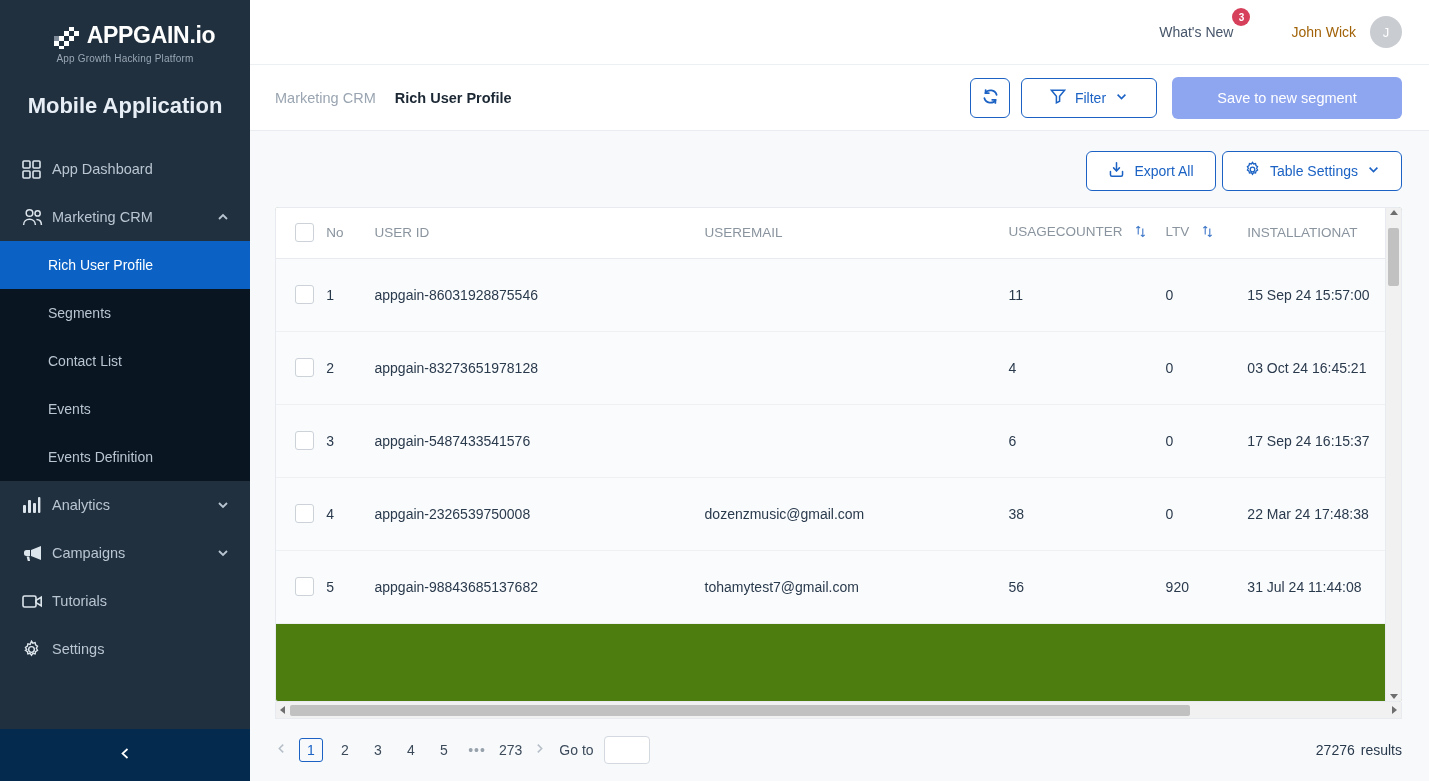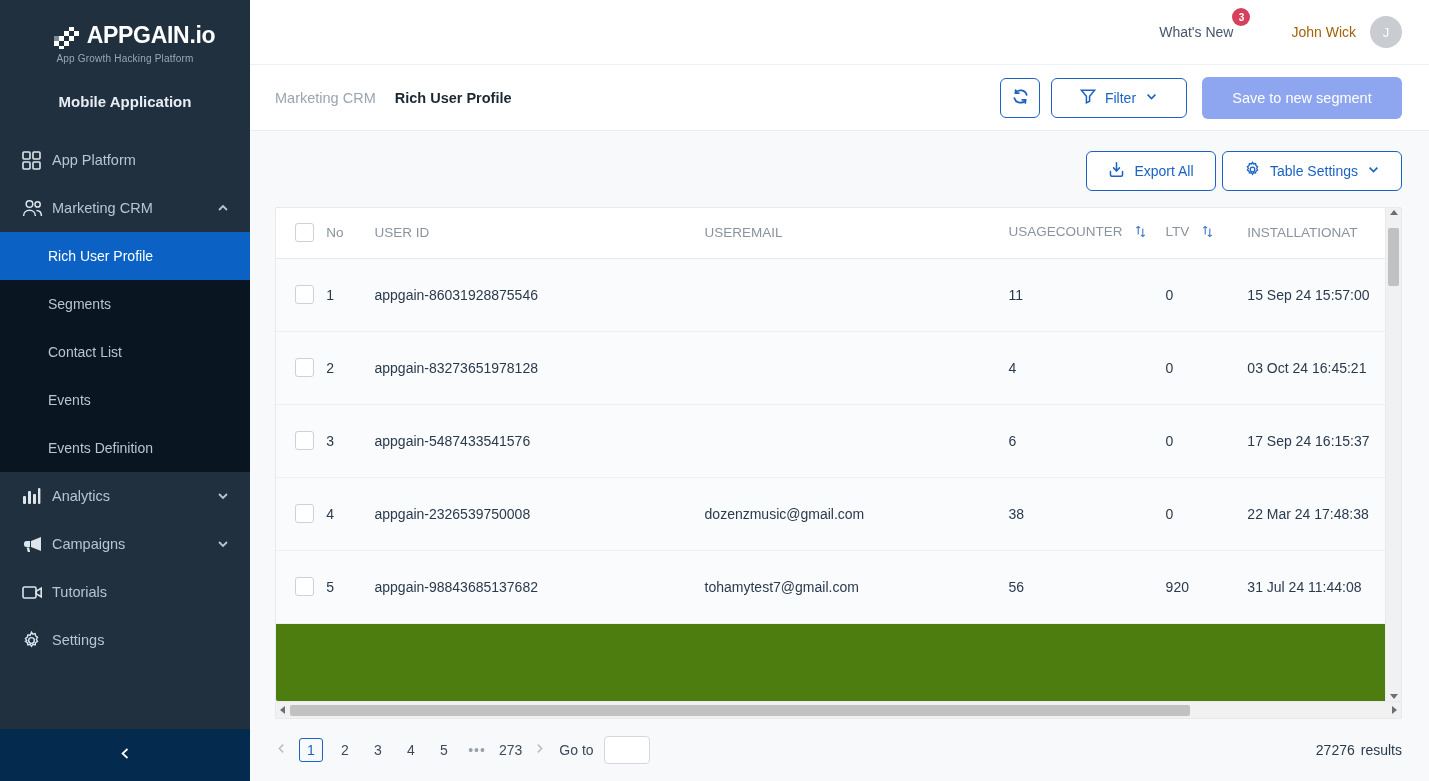--- a/index.html
+++ b/index.html
@@ -18,21 +18,21 @@
     display: flex; flex-direction: column;
     flex-shrink: 0; position: relative;
   }
   .logo-wrap { padding: 22px 0 8px 0; text-align: center; }
   .logo-row { display: flex; align-items: flex-end; justify-content: center; gap: 7px; margin-left: 19px; }
   .logo-mark { width: 26px; height: 22px; position: relative; }
   .logo-text { color: #ffffff; font-size: 23px; font-weight: bold; letter-spacing: -0.3px; }
   .logo-sub { color: #9aa7b4; font-size: 10px; margin-top: 4px; letter-spacing: 0.2px; }
 
   .app-title {
-    color: #e8eef5; font-size: 15px; font-weight: bold;
+    color: #e8eef5; font-size: 22px; font-weight: bold;
     text-align: center; padding: 21px 0 26px 0;
   }
 
   .nav-item {
     display: flex; align-items: center;
     height: 48px; padding: 0 20px 0 22px;
     color: #b9c5d1; font-size: 14.5px;
     cursor: pointer; position: relative;
   }
   .nav-item .nv-ico { width: 30px; display:flex; align-items:center; flex-shrink: 0; color: #dde5ec; }
@@ -88,21 +88,21 @@
   .btn {
     display: inline-flex; align-items: center; justify-content: center; gap: 9px;
     height: 40px; border-radius: 6px; cursor: pointer;
     font-size: 14px; background: #ffffff;
     border: 1px solid #1b62c4; color: #1b62c4;
   }
   .btn-icon-only { width: 40px; gap: 0; padding: 0; }
   .btn-refresh { margin-right: 11px; }
   .btn-filter { width: 136px; }
   .btn-save {
-    width: 200px; height: 42px; border-radius: 6px;
+    width: 230px; height: 42px; border-radius: 6px;
     background: #8ea5f0; border: none; color: #ffffff;
     font-size: 14.5px; margin-left: 15px;
   }
 
   .toolbar2 {
     flex-shrink: 0; display: flex; align-items: flex-end; justify-content: flex-end;
     padding: 20px 27px 16px 12px;
   }
   .btn-export { width: 130px; }
   .btn-import { width: 124px; margin-left: 14px; }
@@ -215,21 +215,21 @@
 
     <div class="nav-item">
       <span class="nv-ico">
         <svg width="19" height="19" viewBox="0 0 19 19" fill="none" stroke="currentColor" stroke-width="1.6">
           <rect x="1" y="1" width="7" height="7" rx="1"></rect>
             <rect x="11" y="1" width="7" height="7" rx="1"></rect>
           <rect x="1" y="11" width="7" height="7" rx="1"></rect>
             <rect x="11" y="11" width="7" height="7" rx="1"></rect>
         </svg>
       </span>
-      <span class="nv-label">App Platform</span>
+      <span class="nv-label">App Dashboard</span>
     </div>
 
     <div class="nav-item">
       <span class="nv-ico">
         <svg width="21" height="19" viewBox="0 0 21 19" fill="none" stroke="currentColor" stroke-width="1.5">
           <circle cx="7.5" cy="5" r="3.3"></circle>
             <path d="M1.6 17c0-3.5 2.6-5.8 5.9-5.8s5.9 2.3 5.9 5.8"></path>
           <circle cx="15.6" cy="5.4" r="2.6"></circle>
             <path d="M14.4 11.4c3 0 5 2.2 5 5.6"></path>
         </svg>

